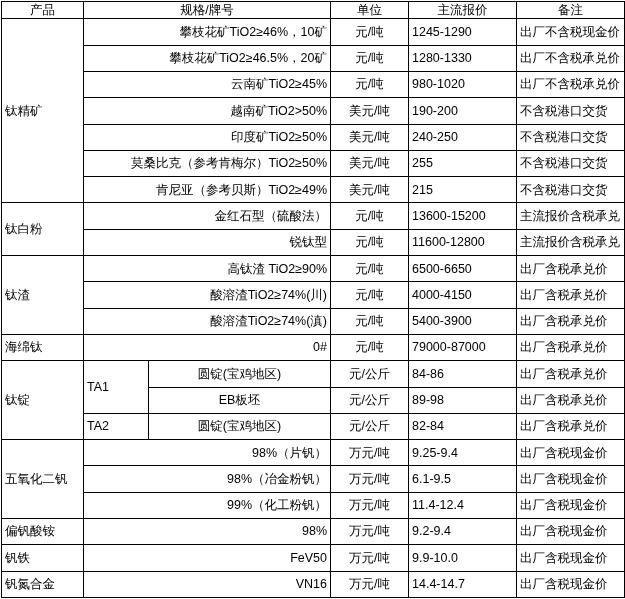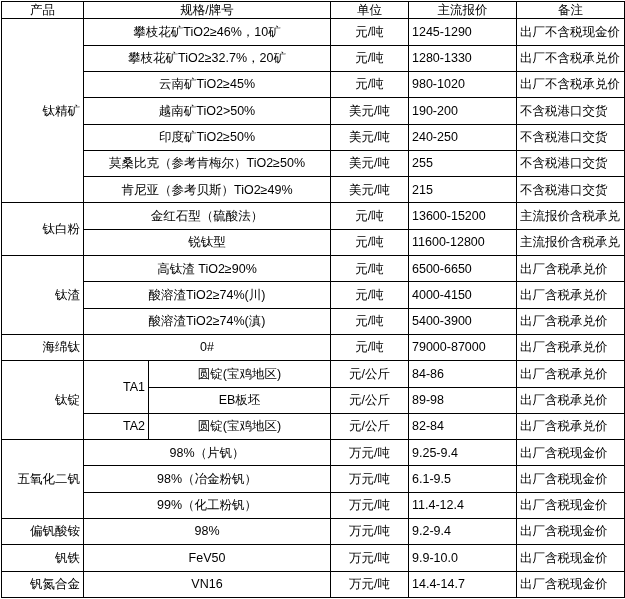--- a/index.html
+++ b/index.html
@@ -33,26 +33,26 @@
     vertical-align: middle;
     overflow: hidden;
     white-space: nowrap;
   }
   .hdr {
     text-align: center;
     font-weight: bold;
     font-size: 13px;
   }
   .grp {
-    text-align: right;
+    text-align: left;
     font-weight: bold;
     font-size: 13px;
   }
   .name {
-    text-align: center;
+    text-align: right;
   }
   .unit {
     text-align: center;
   }
   .price {
     text-align: left;
     margin-top: 36px;
   }
   .note {
   }
@@ -90,21 +90,21 @@
     </thead>
     <tbody id="tbody">
         <tr>
           <td class="grp" rowspan="7">钛精矿</td>
           <td class="name" colspan="2">攀枝花矿TiO2≥46%，10矿</td>
           <td class="unit">元/吨</td>
           <td class="price">1245-1290</td>
           <td class="note">出厂不含税现金价</td>
         </tr>
         <tr>
-          <td class="name" colspan="2">攀枝花矿TiO2≥32.7%，20矿</td>
+          <td class="name" colspan="2">攀枝花矿TiO2≥46.5%，20矿</td>
           <td class="unit">元/吨</td>
           <td class="price">1280-1330</td>
           <td class="note">出厂不含税承兑价</td>
         </tr>
         <tr>
           <td class="name" colspan="2">云南矿TiO2≥45%</td>
           <td class="unit">元/吨</td>
           <td class="price">980-1020</td>
           <td class="note">出厂不含税承兑价</td>
         </tr>

